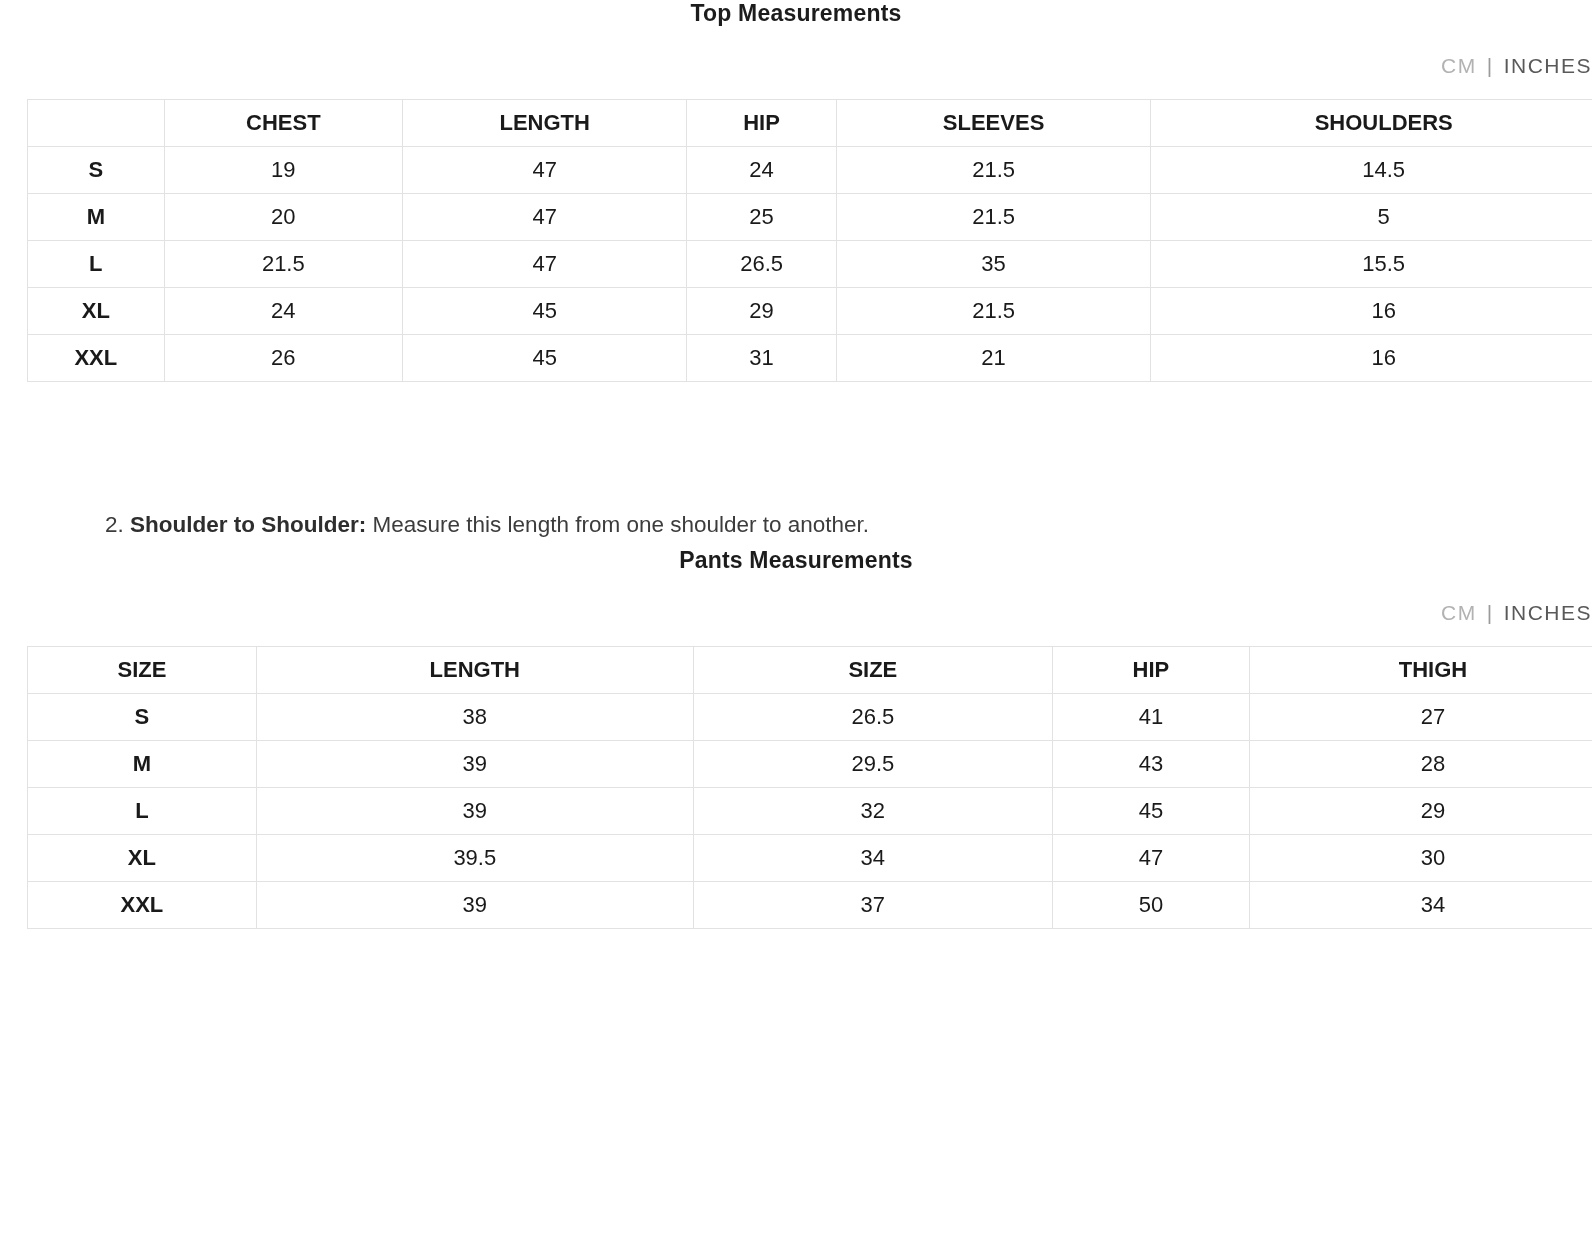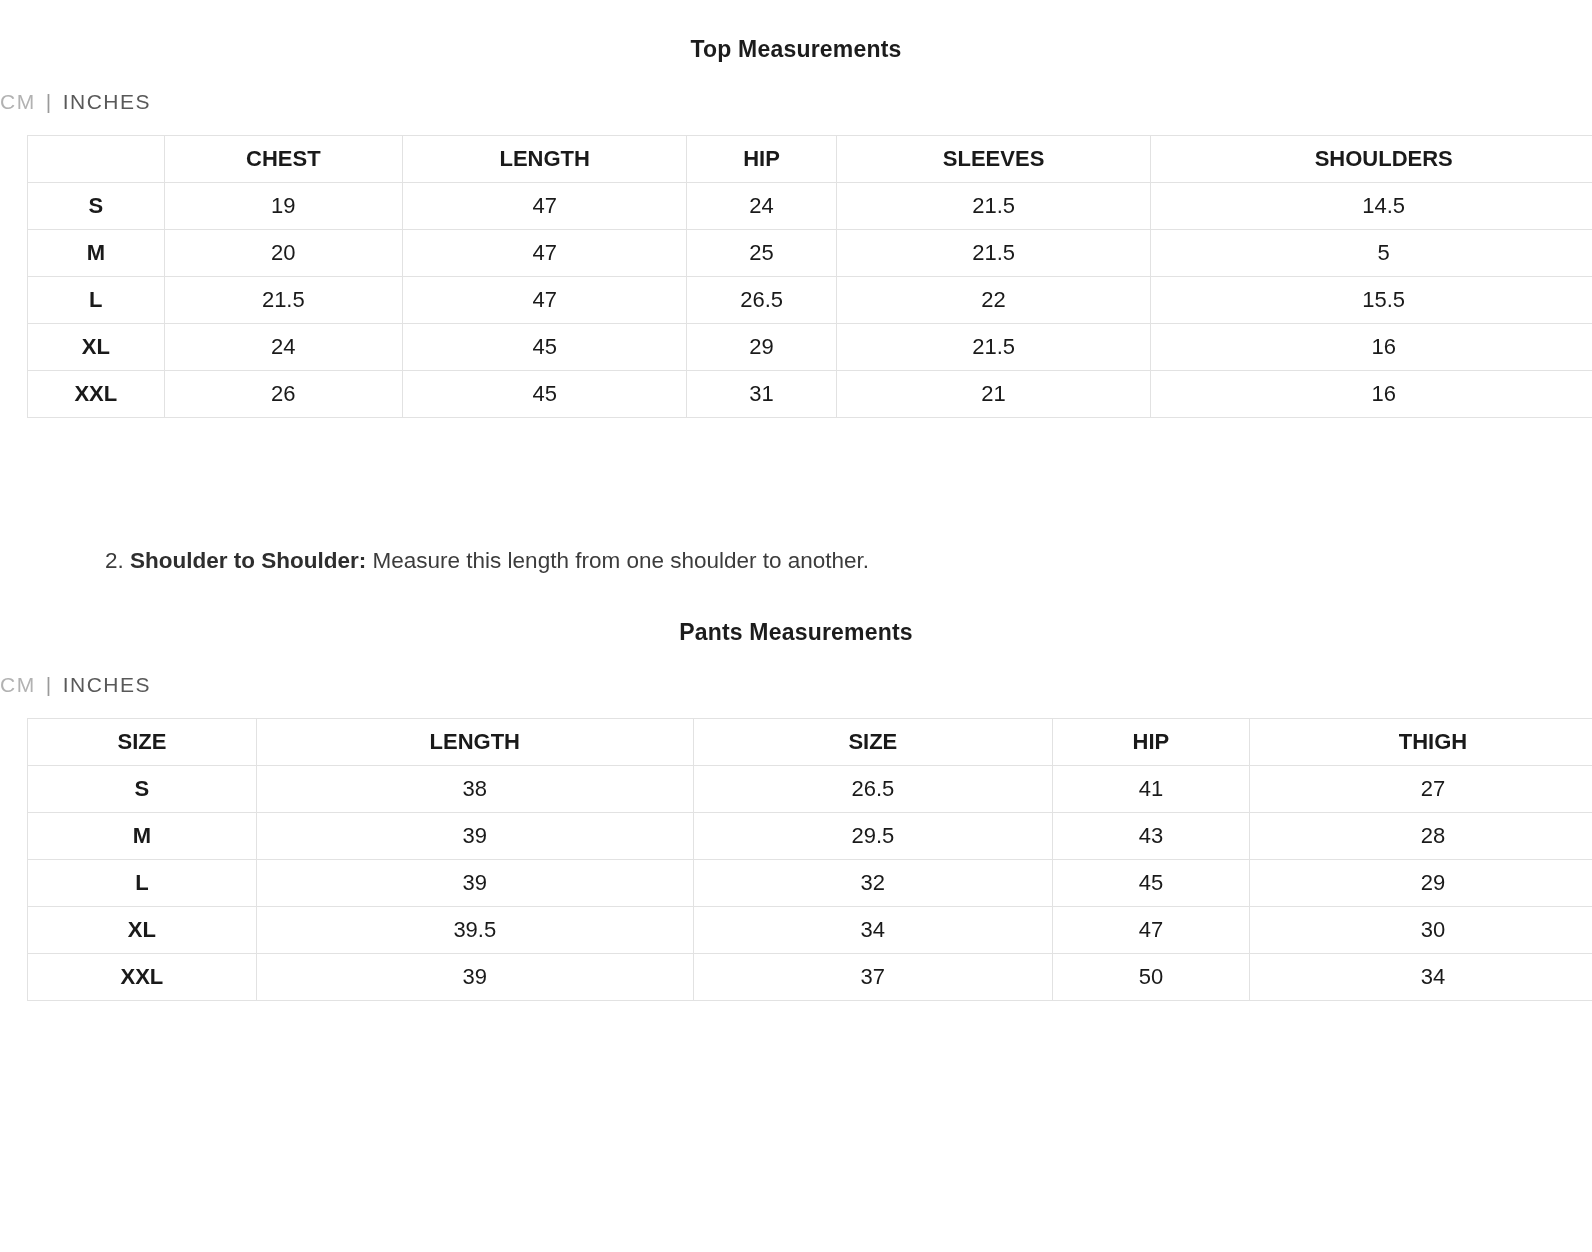--- a/index.html
+++ b/index.html
@@ -10,30 +10,29 @@
     font-family: "Liberation Sans", sans-serif;
     color: #1d1d1d;
     overflow: hidden;
   }
   .page {
     width: 1592px;
     height: 1252px;
     position: relative;
   }
   .section-title {
-    margin-top: 36px;
     text-align: center;
     font-size: 23px;
     font-weight: 700;
     color: #1c1c1c;
     letter-spacing: 0.2px;
   }
   .unit-toggle {
     margin-top: 27px;
-    text-align: left;
+    text-align: right;
     font-size: 21px;
     letter-spacing: 1.5px;
   }
   .unit-cm { color: #b2b2b2; cursor: pointer; }
   .unit-sep { color: #9a9a9a; margin: 0 10px; font-weight: 300; }
   .unit-inches { color: #595959; cursor: pointer; }
   table.meas-table {
     width: 1590px;
     margin: 21px 27px 0 27px;
     border-collapse: collapse;
@@ -108,21 +107,21 @@
           <td>47</td>
           <td>25</td>
           <td>21.5</td>
           <td>5</td>
         </tr>
         <tr>
           <th>L</th>
           <td>21.5</td>
           <td>47</td>
           <td>26.5</td>
-          <td>22</td>
+          <td>35</td>
           <td>15.5</td>
         </tr>
         <tr>
           <th>XL</th>
           <td>24</td>
           <td>45</td>
           <td>29</td>
           <td>21.5</td>
           <td>16</td>
         </tr>

